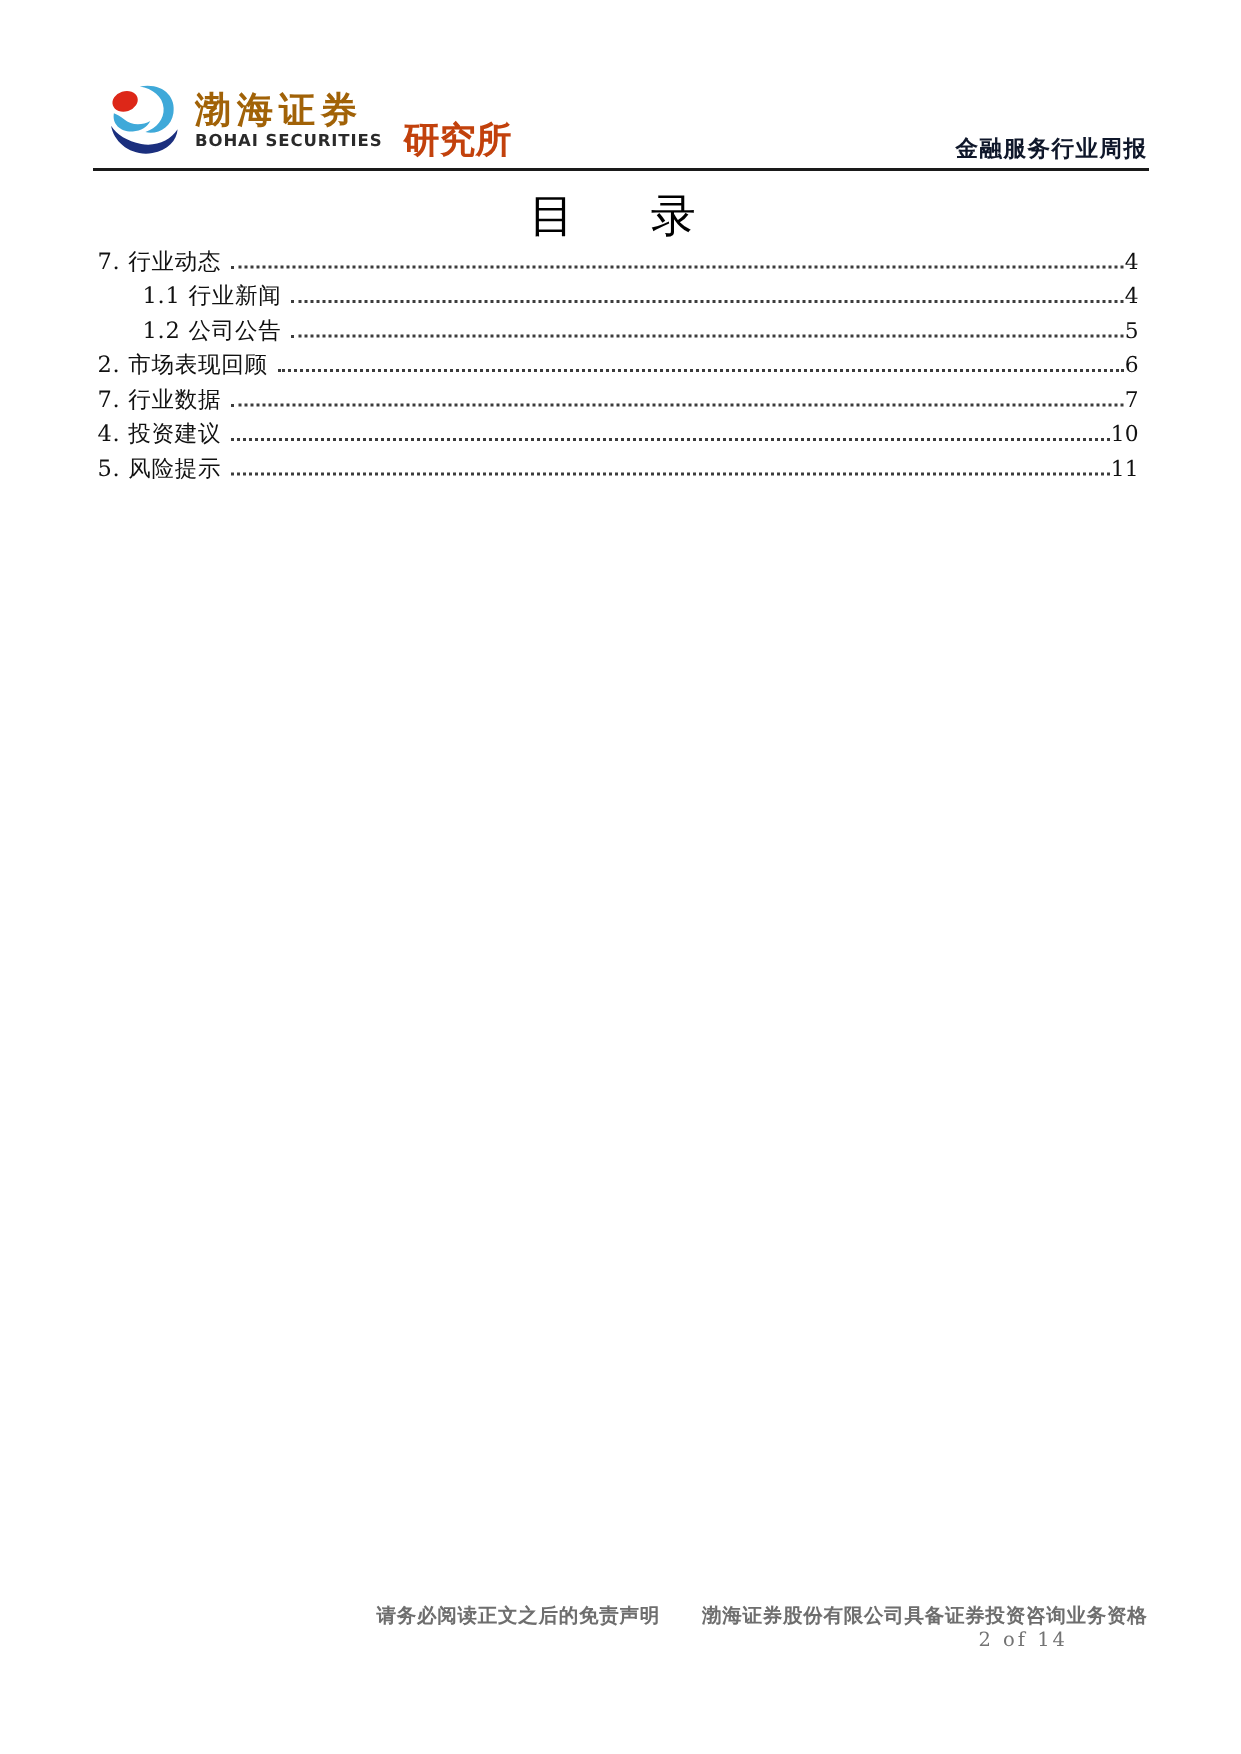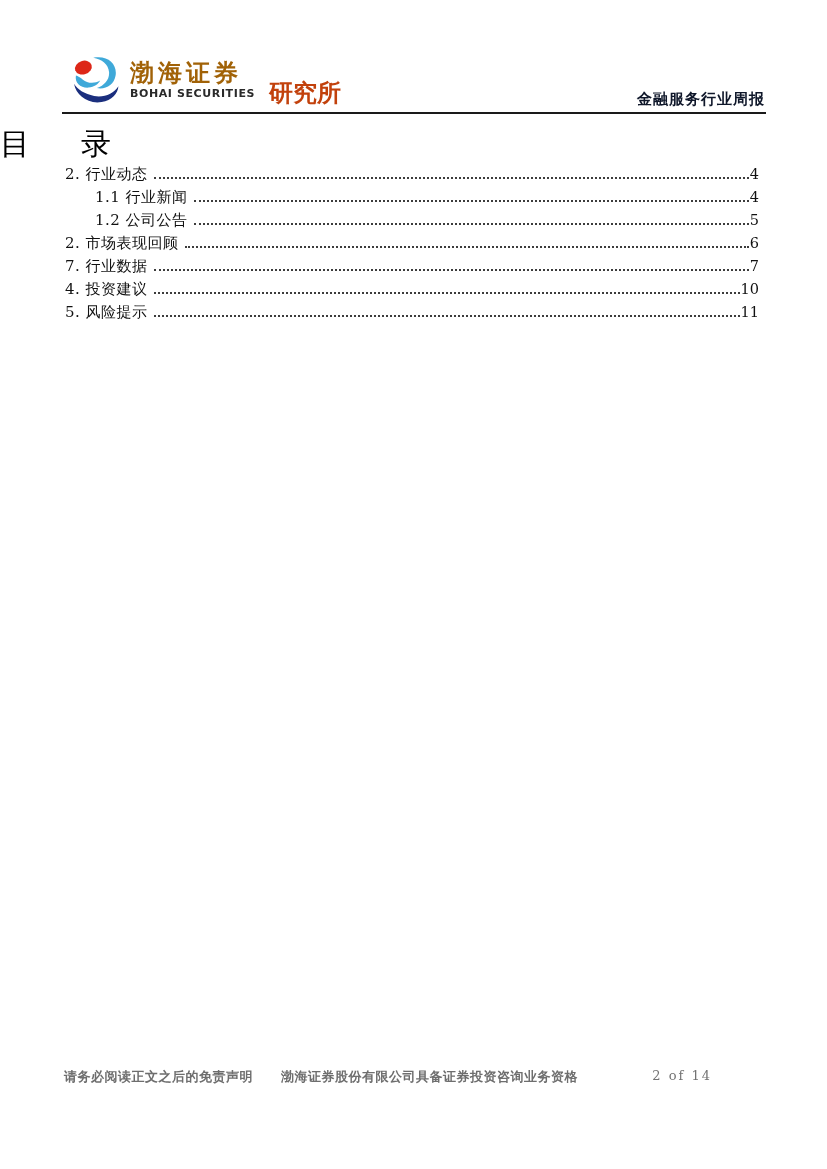--- a/index.html
+++ b/index.html
@@ -88,21 +88,21 @@
     height: 2px;
     background: #1a1a1a;
   }
 
   
   .toc-title {
     position: absolute;
     left: 0;
     right: 0;
     top: 124px;
-    text-align: left;
+    text-align: center;
     font-size: 30px;
     font-weight: 500;
     color: #000000;
     letter-spacing: 0.35em;
     font-family: "DejaVu Serif", "Liberation Serif", serif;
   }
   .toc-list {
     position: absolute;
     left: 65px;
     right: 68px;
@@ -136,22 +136,23 @@
   }
 
   
   .footer {
     position: absolute;
     left: 64px;
     right: 62px;
     top: 1068px;
     height: 22px;
     display: flex;
-    align-items: flex-start;
+    align-items: flex-end;
     justify-content: space-between;
+    flex-direction: column;
   }
   .footer-left {
     display: flex;
     gap: 28px;
     font-size: 13px;
     font-weight: bold;
     color: #6e6e6e;
     letter-spacing: 0.5px;
     font-family: "DejaVu Serif", "Liberation Serif", serif;
   }
@@ -187,21 +188,21 @@
       <div class="division">研究所</div>
     </div>
     <div class="report-title">金融服务行业周报</div>
   </div>
   <div class="header-rule"></div>
 
   <div class="toc-title">目　录</div>
 
   <div class="toc-list">
     <div class="toc-row">
-      <span class="toc-label">2. 行业动态</span>
+      <span class="toc-label">7. 行业动态</span>
       <span class="toc-leader"></span>
       <span class="toc-page">4</span>
     </div>
 
     <div class="toc-row level-2">
       <span class="toc-label">1.1 行业新闻</span>
       <span class="toc-leader"></span>
       <span class="toc-page">4</span>
     </div>
 

